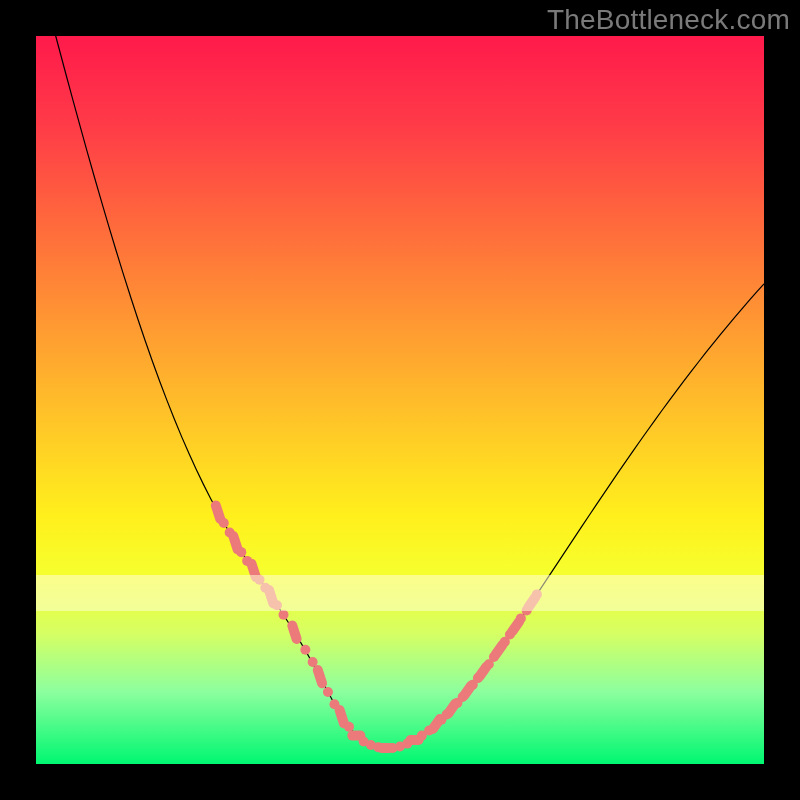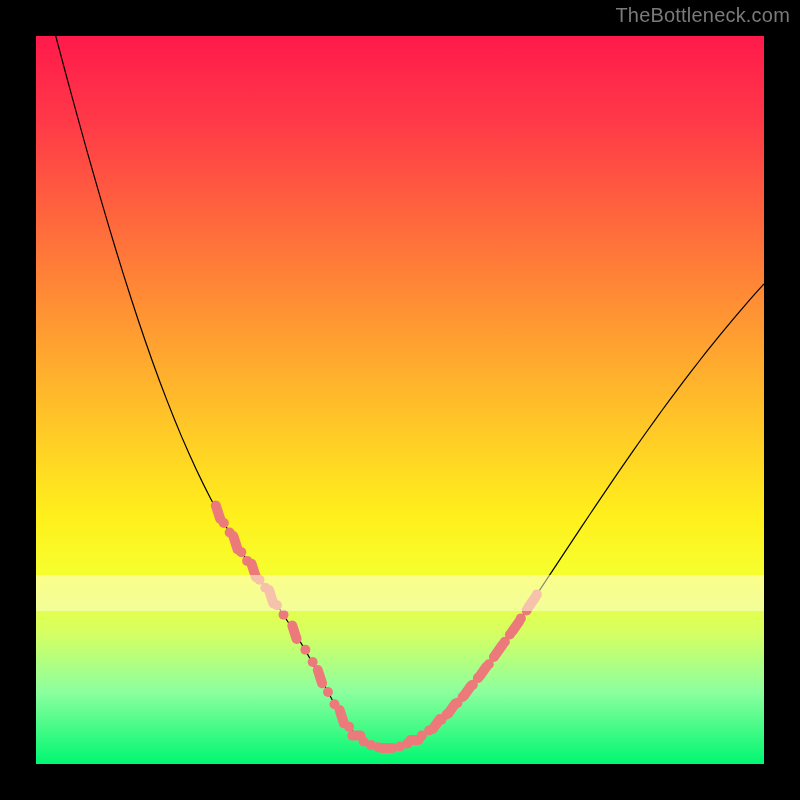--- a/index.html
+++ b/index.html
@@ -15,21 +15,21 @@
     position: relative;
     width: 800px;
     height: 800px;
     background: #000;
   }
   .attribution {
     position: absolute;
     top: 4px;
     right: 10px;
     color: #7a7a7a;
-    font-size: 20px;
+    font-size: 28px;
     font-weight: 500;
     letter-spacing: 0.2px;
     pointer-events: none;
   }
   .plot {
     position: absolute;
     left: 36px;
     top: 36px;
     width: 728px;
     height: 728px;

